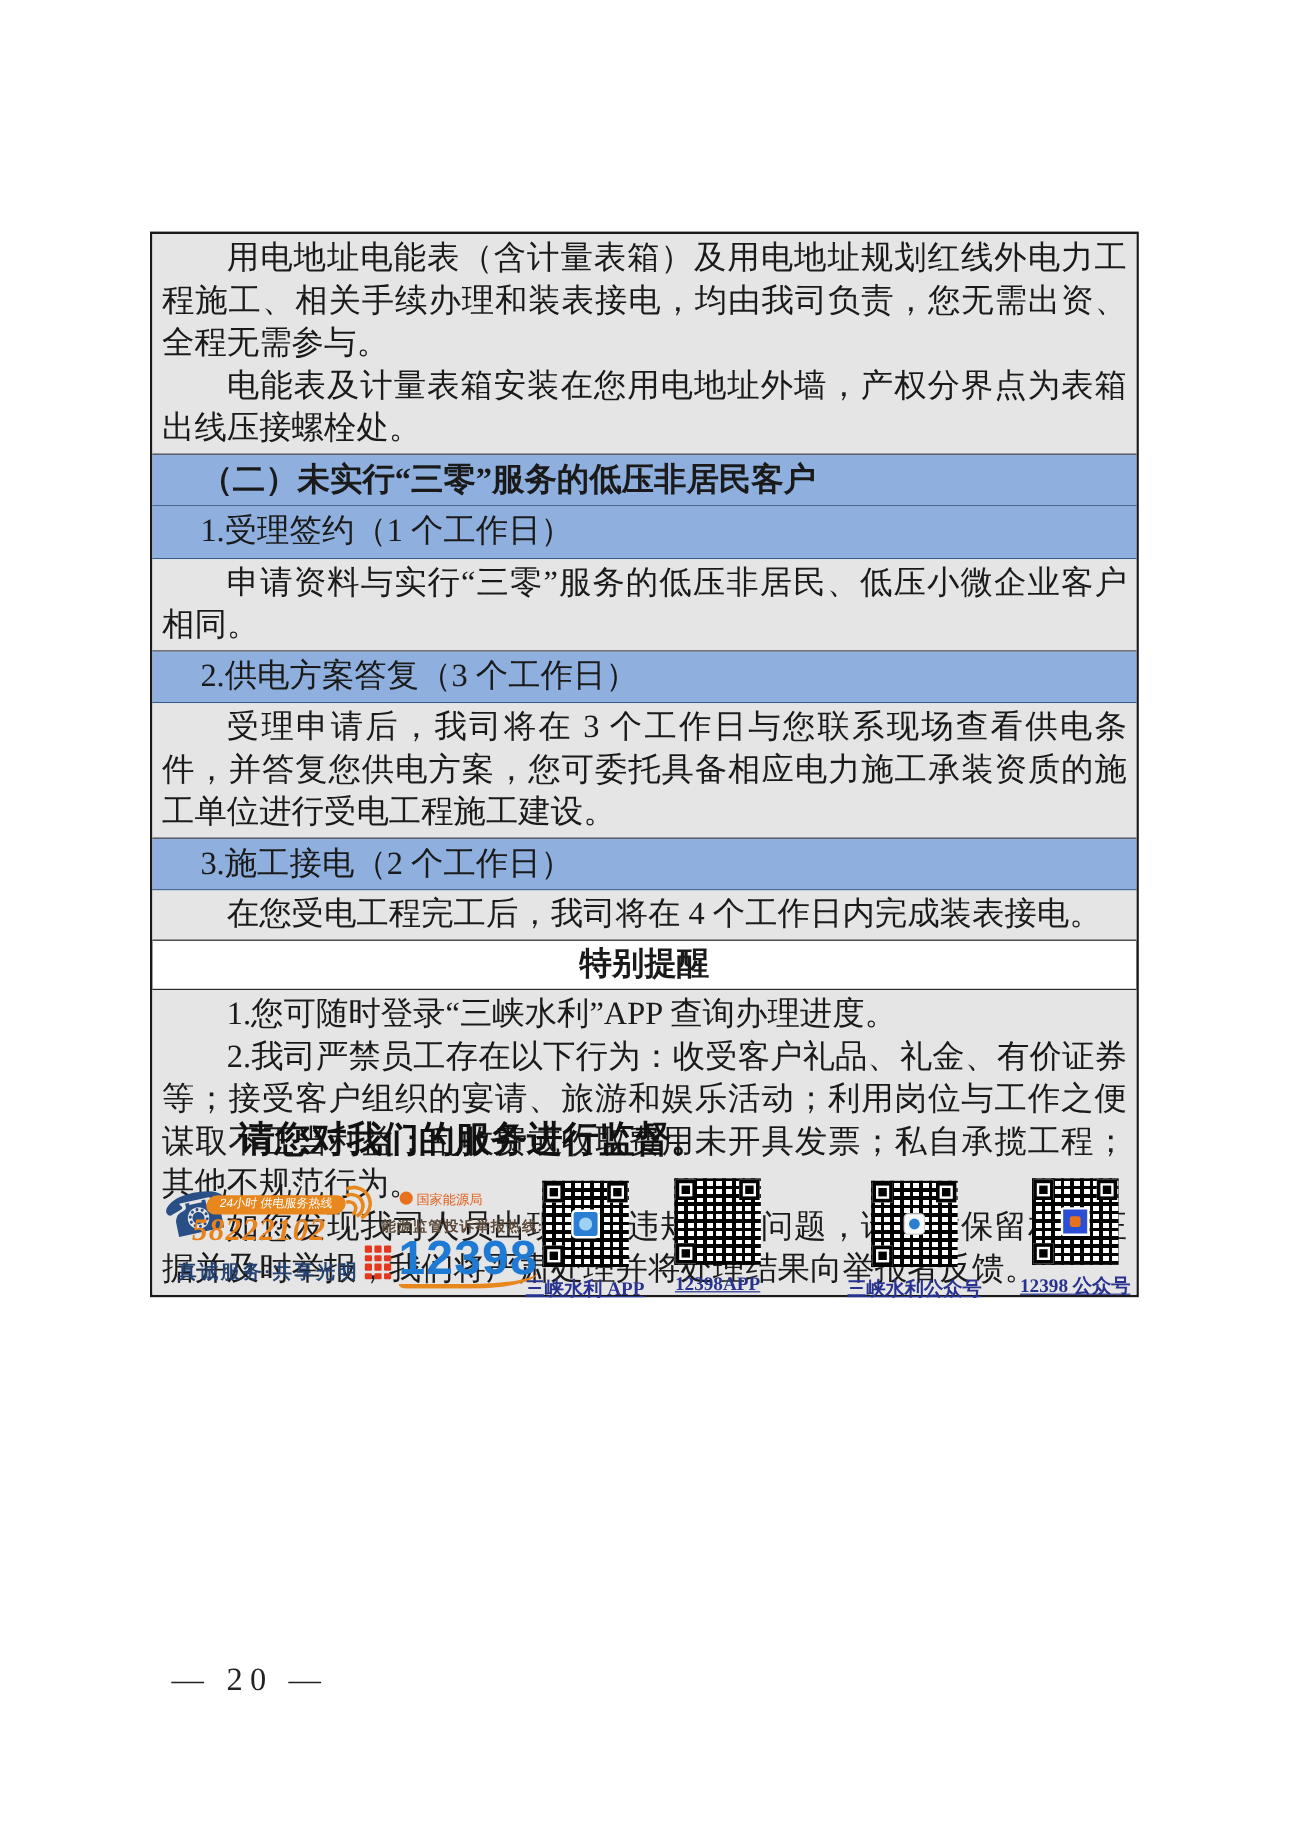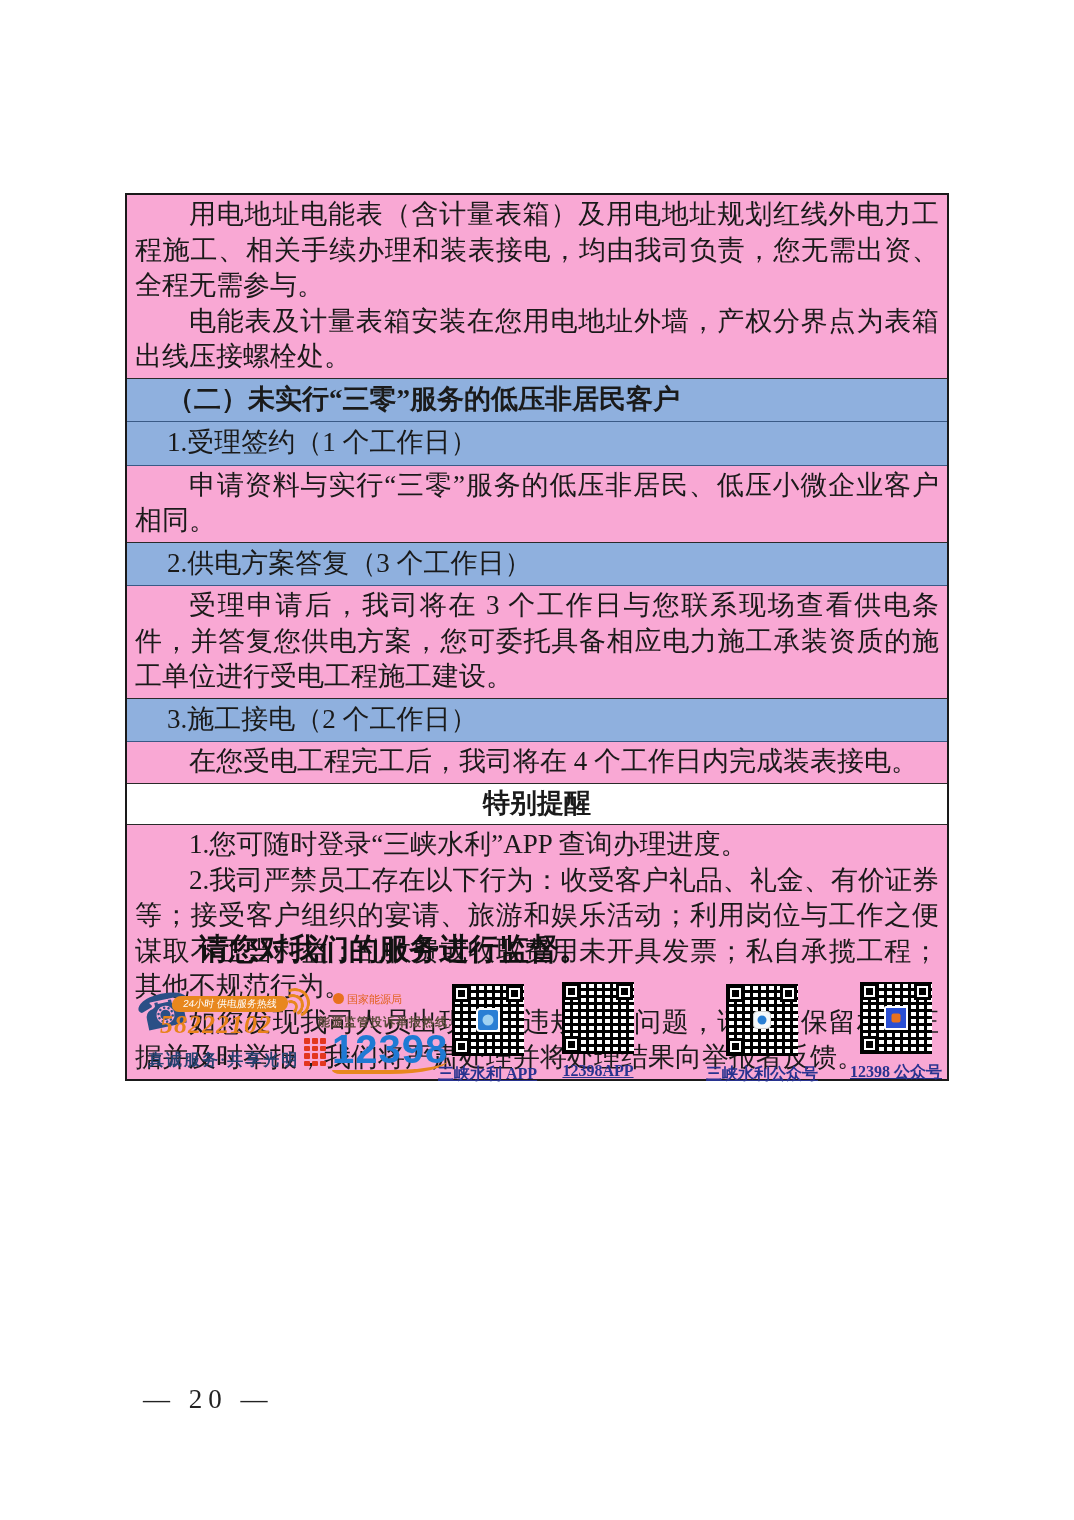--- a/index.html
+++ b/index.html
@@ -11,21 +11,21 @@
   
   .doc-table{
     position:absolute;left:125px;top:193px;width:820px;
     border:2px solid #1a1a1a;border-bottom-width:2px;
   }
   .row{
     border-bottom:1.5px solid #2a2a2a;
     font-size:27px;line-height:35.5px;
   }
   .row:last-child{border-bottom:none;}
-  .row.body{padding:2px 8px 3px 8px;background:#f9a8d4;}
+  .row.body{padding:2px 8px 3px 8px;background:#e5e5e5;}
   .row.body p{margin:0;text-indent:2em;text-align:justify;}
   .row.blue{
     background:#8fb0de;
     padding:3px 24px 4px 40px;
     border-bottom:1.5px solid #3a5a86;
   }
   .row.section{font-weight:bold;font-family:"Liberation Serif","DejaVu Serif",serif;}
   .row.center-bold{
     text-align:center;font-weight:bold;
     font-family:"Liberation Sans","DejaVu Sans",sans-serif;

